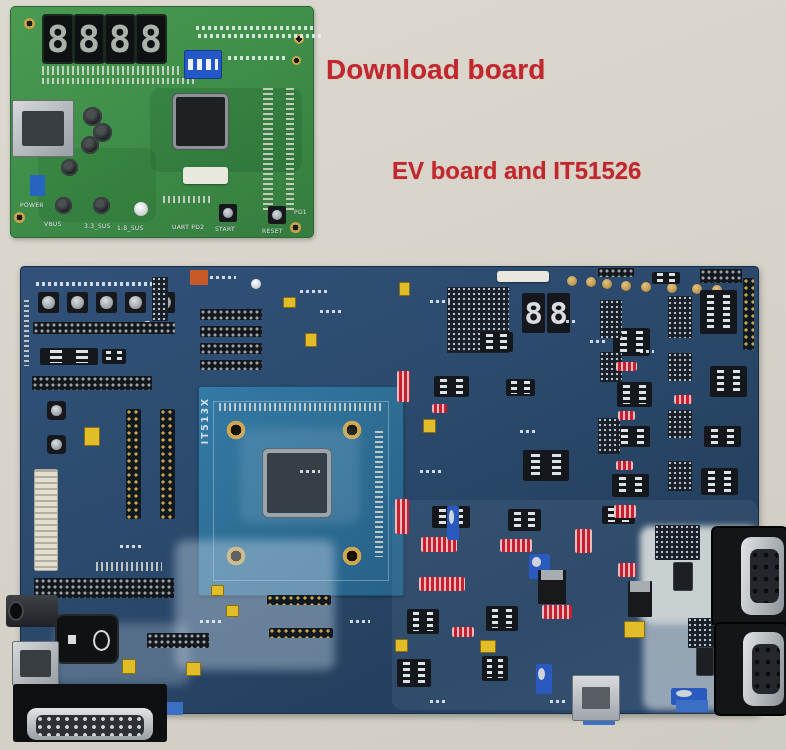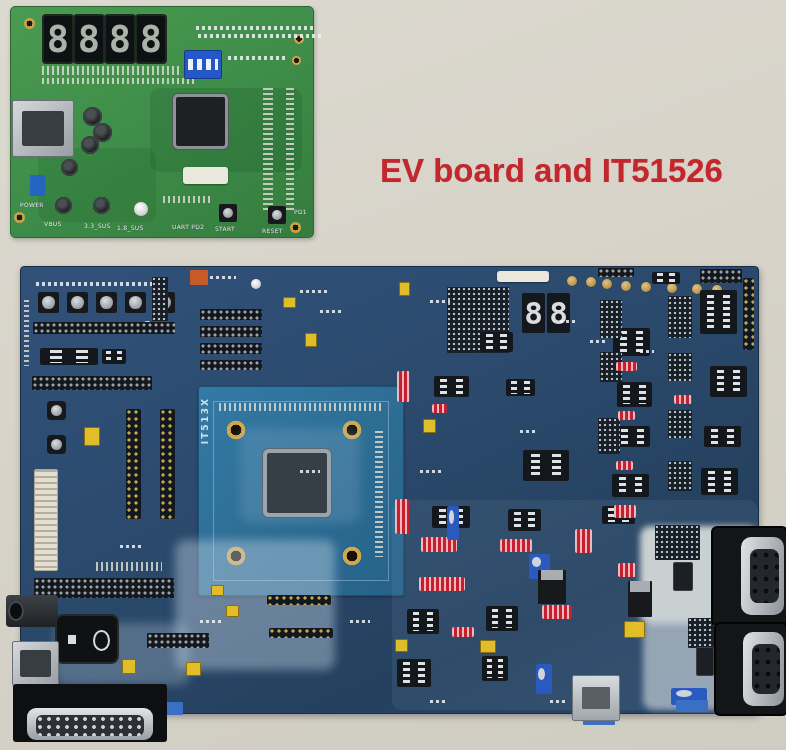--- a/index.html
+++ b/index.html
@@ -23,21 +23,21 @@
   #subboard .holeL{position:absolute;width:22px;height:22px;border-radius:50%;
     background:radial-gradient(circle,#17110a 0 33%,#cfa84e 36% 58%,rgba(0,0,0,0) 62%)}
   #subboard .pr-top{position:absolute;left:20px;top:16px;width:164px;height:8px}
   #subboard .pr-right{position:absolute;left:176px;top:44px;width:8px;height:126px}
   #subboard .sblabel{position:absolute;left:1px;top:10px;writing-mode:vertical-rl;transform:rotate(180deg);
     color:#e2ecf2;font:bold 9px "DejaVu Sans",sans-serif;letter-spacing:2px;opacity:.9}
   
   .annotation{position:absolute;color:var(--red,#c1272d);font-weight:bold;
     font-family:"Liberation Sans",sans-serif;text-shadow:0 0 1px rgba(193,39,45,.4)}
   #ann-download{left:326px;top:54px;font-size:28px}
-  #ann-ev{left:380px;top:152px;font-size:33px;line-height:37px}
+  #ann-ev{left:392px;top:152px;font-size:24px;line-height:37px}
   #ann-ev span{display:block}
   
   .gold,.goldnotch{z-index:-1}
   .gold{background:repeating-linear-gradient(90deg,#8a6508 0 1px,#ecbe33 1px 3px,#c89c18 3px 5px);border-radius:3px 3px 0 0;box-shadow:0 -1px 2px rgba(120,85,10,.5)}
   .goldnotch{background:linear-gradient(#8a6a0c,#b08812);opacity:.9}
   .patch{border-radius:10px}
   .blur{filter:blur(5px)}
   .blur1{filter:blur(3px)}
   .hole{border-radius:50%;background:radial-gradient(circle,#1a1a14 36%,#c9a24a 40%)}
   .seg{background:#0e1114;border-radius:2px;color:#aab2aa;display:flex;align-items:center;justify-content:center;
@@ -106,20 +106,21 @@
     <div class="frame"></div>
     <div class="holeL" style="left:26px;top:32px"></div>
     <div class="holeL" style="left:142px;top:32px"></div>
     <div class="holeL" style="left:26px;top:158px"></div>
     <div class="holeL" style="left:142px;top:158px"></div>
     <div class="pr-top pads"></div>
     <div class="pr-right padsv"></div>
     <div class="qfp"></div>
     <div class="sblabel">IT513X</div>
   </div>
+  <div id="ann-download" class="annotation">Download board</div>
   <div id="ann-ev" class="annotation">
     <span>EV board and IT51526</span>
   </div>
 <div class="c gold" style="left: 250px; top: 243px; width: 57px; height: 29px;"></div>
     <div class="c gold" style="left: 313px; top: 243px; width: 247px; height: 29px;"></div>
     <div class="c goldnotch" style="left: 376px; top: 244px; width: 42px; height: 27px;"></div>
     <div class="c patch blur" style="left: 175px; top: 540px; width: 160px; height: 130px; background: rgba(205, 220, 235, 0.4);"></div>
     <div class="c patch blur" style="left: 240px; top: 428px; width: 120px; height: 95px; background: rgba(170, 200, 225, 0.18);"></div>
     <div class="c patch blur1" style="left: 640px; top: 526px; width: 118px; height: 98px; background: rgba(232, 232, 226, 0.88);"></div>
     <div class="c patch blur1" style="left: 643px; top: 618px; width: 94px; height: 92px; background: rgba(208, 214, 218, 0.66);"></div>

